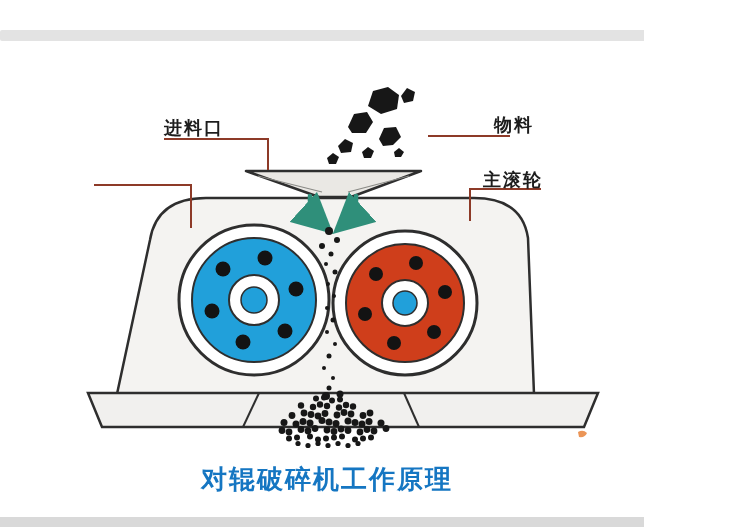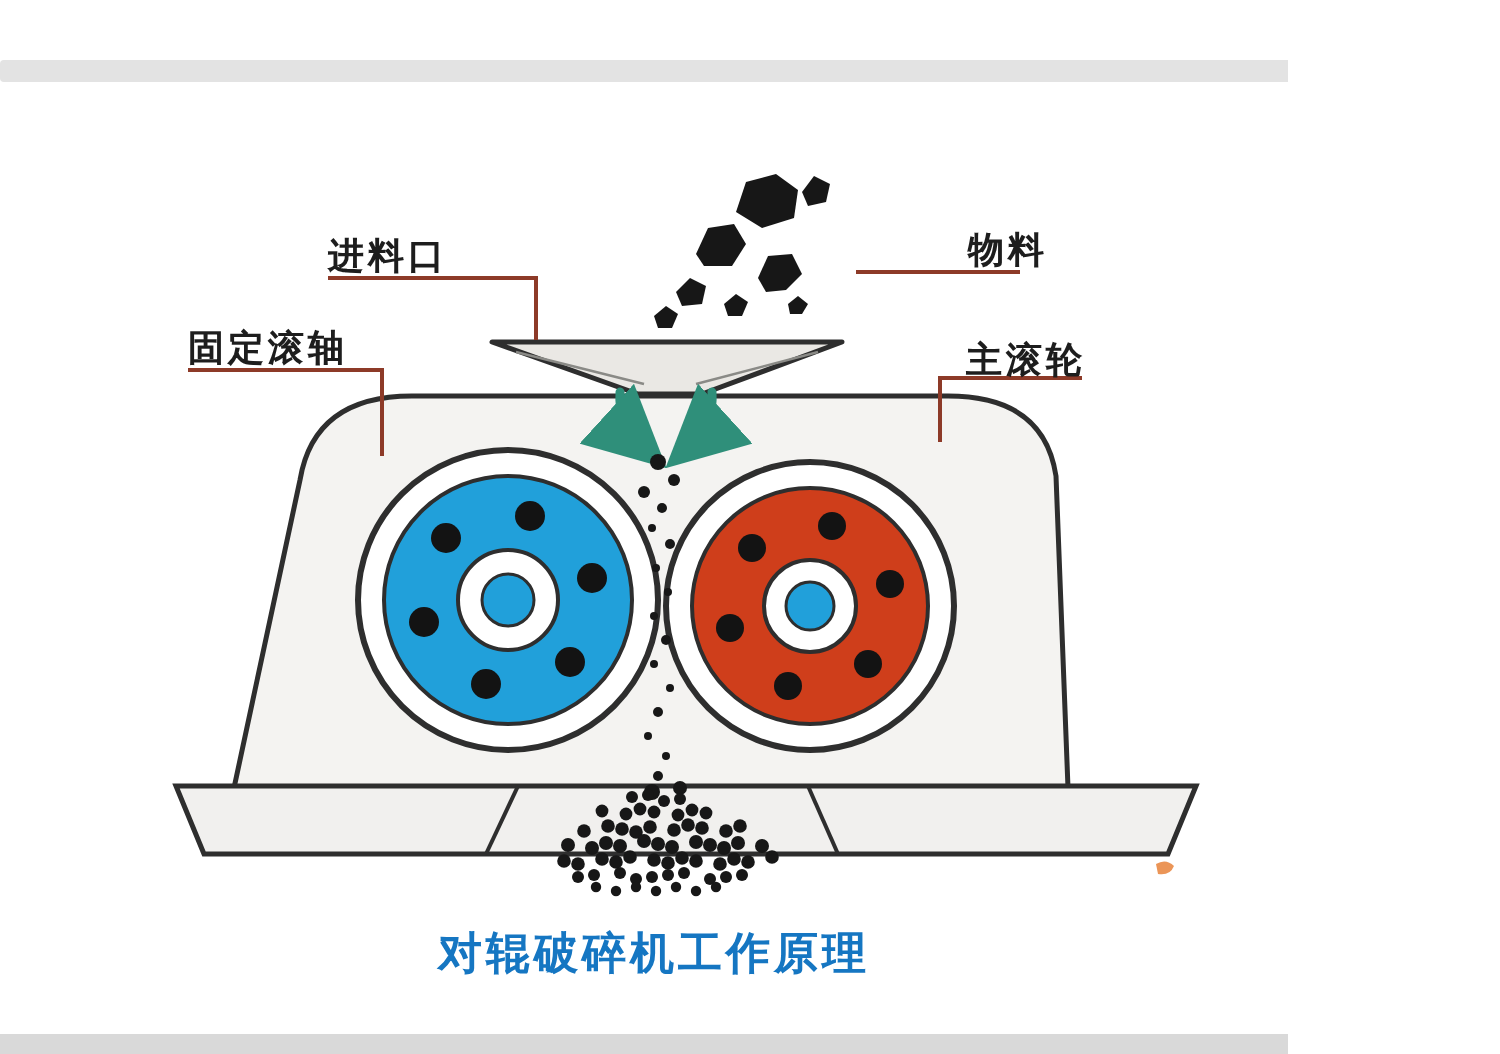--- a/index.html
+++ b/index.html
@@ -11,21 +11,21 @@
   }
   html,body{margin:0;padding:0;}
   .page{position:relative;width:644px;height:527px;background:var(--c-background);
         overflow:hidden;font-family:"Liberation Sans",sans-serif;}
   .top-bar{position:absolute;top:30px;left:0;width:750px;height:11px;background:var(--c-bar_top);border-radius:2px;}
   .bottom-bar{position:absolute;bottom:0;left:0;width:750px;height:10px;background:var(--c-bar_bottom);}
   .diagram-canvas{position:absolute;top:0;left:0;}
   .label{position:absolute;font-weight:bold;font-size:18px;letter-spacing:2px;
          color:var(--c-label_text);white-space:nowrap;}
   .title{position:absolute;left:327px;top:462px;transform:translateX(-50%);
-         font-size:22px;font-weight:bold;letter-spacing:2px;color:var(--c-title_text);white-space:nowrap;}
+         font-size:26px;font-weight:bold;letter-spacing:2px;color:var(--c-title_text);white-space:nowrap;}
   .body-shape{fill:var(--c-body_fill);stroke:var(--c-outline);stroke-width:2.5;}
   .base-shape{fill:var(--c-base_fill);stroke:var(--c-outline);stroke-width:2.5;}
   .base-line{stroke:var(--c-outline);stroke-width:2;}
   .hopper-shape{fill:var(--c-hopper_fill);stroke:var(--c-outline);stroke-width:2.5;stroke-linejoin:round;}
   .hopper-inner{stroke:#8a8a86;stroke-width:1.2;fill:none;}
   .ring{fill:#ffffff;stroke:var(--c-outline);stroke-width:3;}
   .disc-left{fill:var(--c-left_roller);stroke:var(--c-outline);stroke-width:2;}
   .disc-right{fill:var(--c-right_roller);stroke:var(--c-outline);stroke-width:2;}
   .bolt{fill:var(--c-bolt);}
   .hub{fill:#ffffff;stroke:var(--c-outline);stroke-width:2;}
@@ -199,20 +199,19 @@
       <polyline class="leader" points="164,139 268,139 268,170"></polyline>
       <polyline class="leader" points="510,136 428,136"></polyline>
       <polyline class="leader" points="94,185 191,185 191,228"></polyline>
       <polyline class="leader" points="541,189 470,189 470,221"></polyline>
     </g>
 
     <path class="artifact" d="M578 432 q5 -3 9 1 q-2 5 -8 4 z"></path>
   </svg>
 
   <div class="label" style="left:164px;top:116px">进料口</div>
-  <div class="label" style="left:484px;top:113px">物料</div>
-  <div class="label" style="left:94px;top:162px">固定滚轴</div>
+  <div class="label" style="left:494px;top:113px">物料</div>
   <div class="label" style="left:483px;top:168px">主滚轮</div>
 
   <div class="title">对辊破碎机工作原理</div>
 
   <div class="bottom-bar"></div>
 </div>
 
 </body></html>

